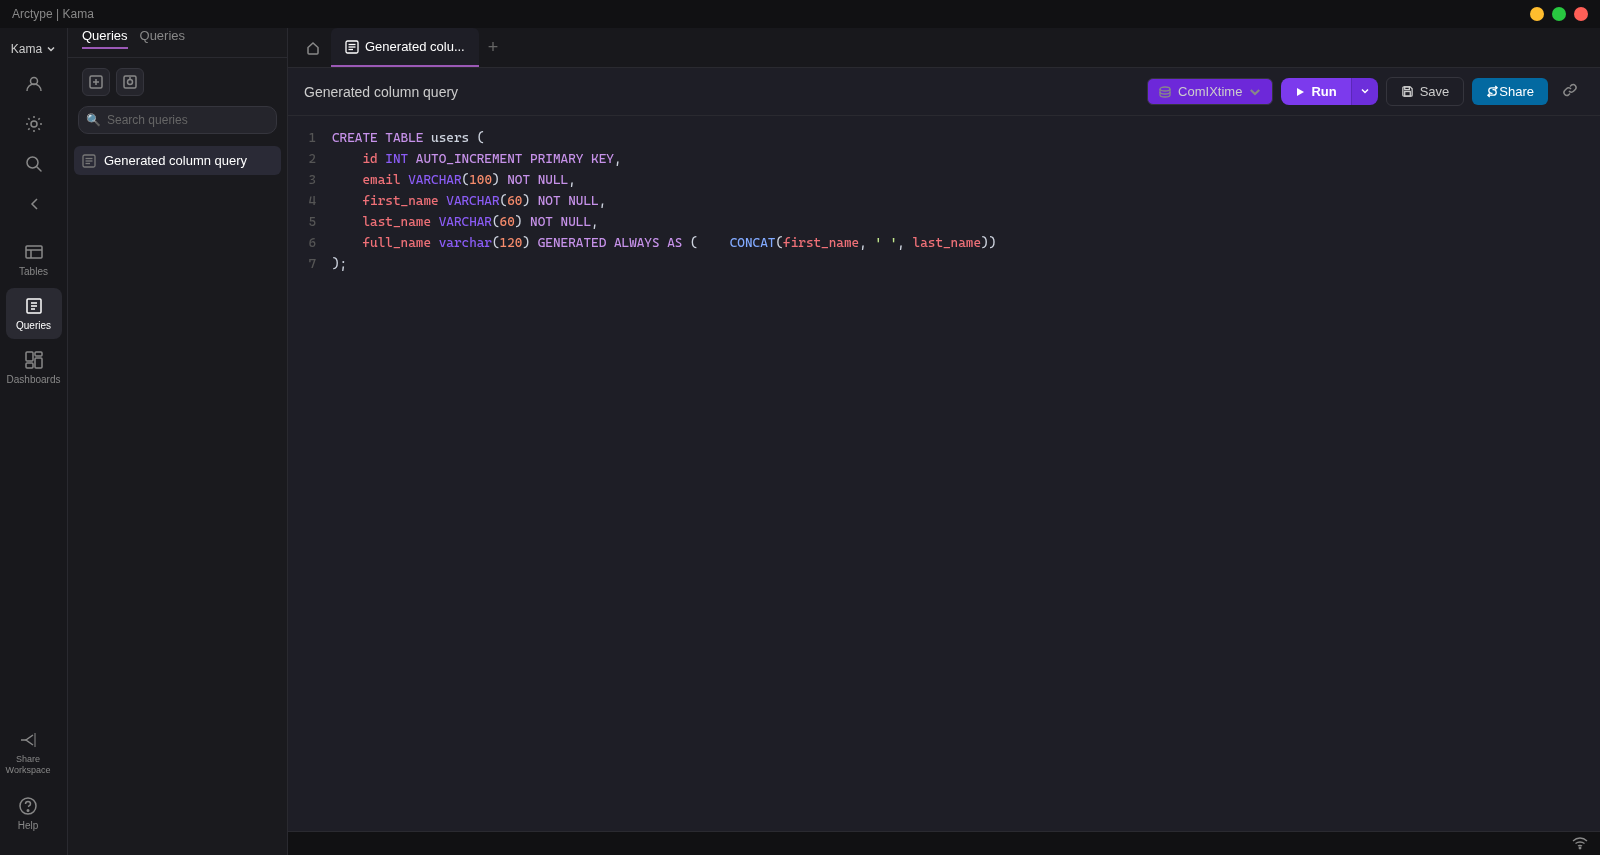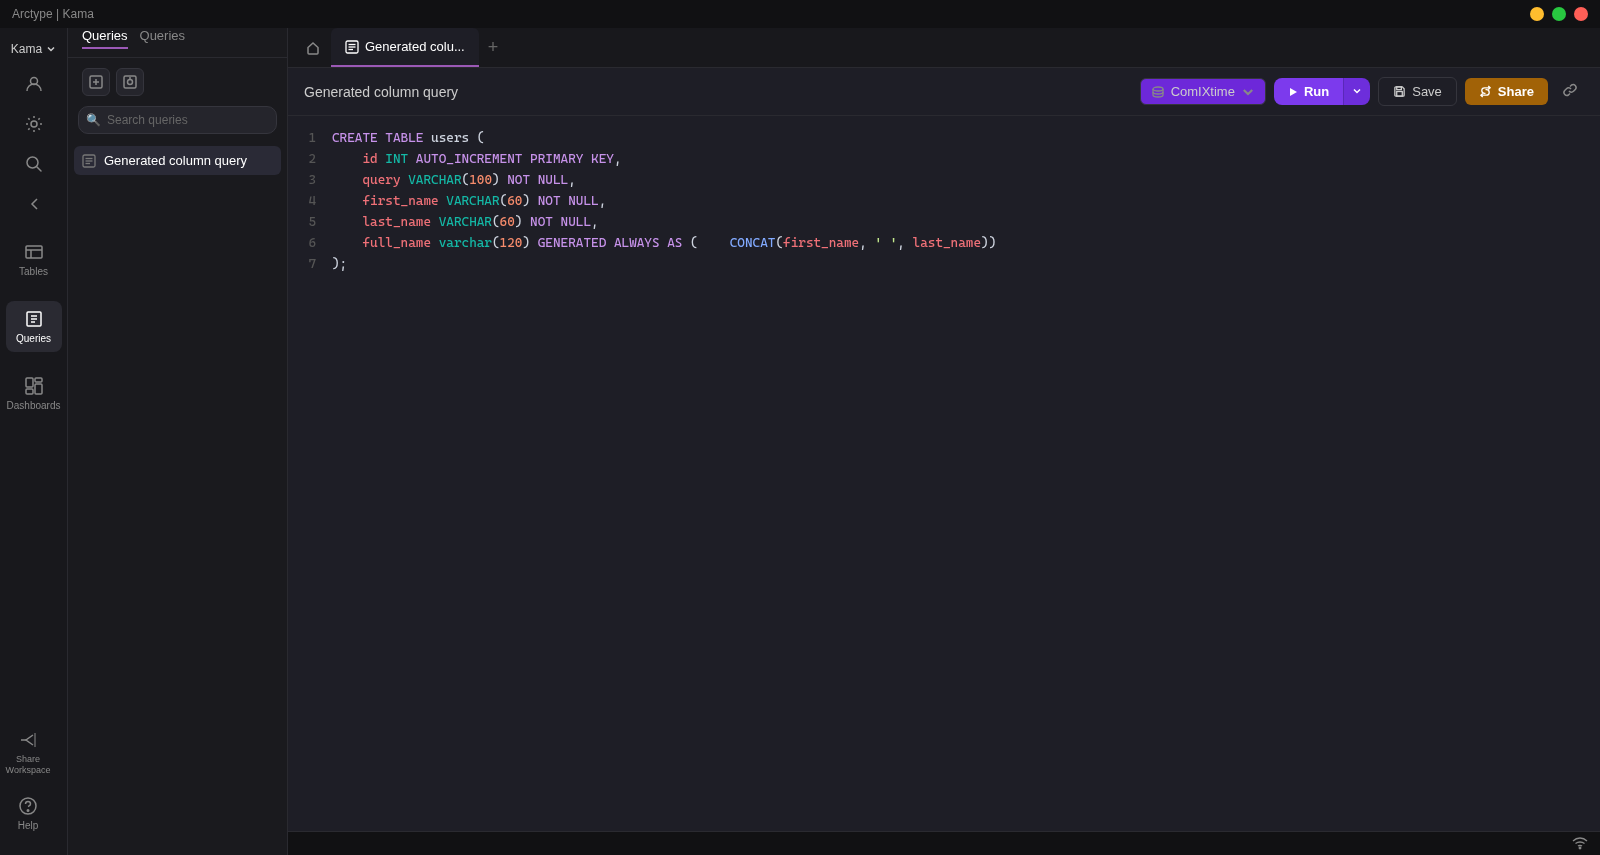--- a/index.html
+++ b/index.html
@@ -75,21 +75,21 @@
       width: 100%;
       justify-content: center;
     }
     .workspace-label svg { width: 10px; height: 10px; }
 
     .icon-nav-main {
       flex: 1;
       display: flex;
       flex-direction: column;
       align-items: center;
-      gap: 16px;
+      gap: 3px;
       padding: 8px 0;
       width: 100%;
     }
     .nav-item {
       width: 56px;
       display: flex;
       flex-direction: column;
       align-items: center;
       gap: 4px;
       padding: 8px 4px;
@@ -318,31 +318,31 @@
       color: #ccc;
       padding: 6px 14px;
       font-size: 13px;
       cursor: pointer;
       border-radius: 6px;
       display: flex;
       align-items: center;
       gap: 6px;
     }
     .share-btn {
-      background: #a16207;
+      background: #0369a1;
       border: none;
       color: #fff;
       padding: 6px 14px;
       font-size: 13px;
-      font-weight: 700;
+      font-weight: 400;
       cursor: pointer;
       border-radius: 6px;
       display: flex;
       align-items: center;
-      gap: 6px;
+      gap: 0;
     }
     .link-btn {
       background: transparent;
       border: none;
       color: #888;
       padding: 6px;
       cursor: pointer;
       font-size: 16px;
     }
 
@@ -370,21 +370,21 @@
       flex-shrink: 0;
     }
     .line-code {
       flex: 1;
       padding-right: 20px;
       white-space: pre;
     }
 
     
     .kw { color: #c792ea; }
-    .type { color: #14b8a6; }
+    .type { color: #8b5cf6; }
     .fn { color: #82aaff; margin-left: 32px; }
     .str { color: #c3e88d; }
     .ident { color: #f07178; }
     .plain { color: #cdd3de; }
     .constraint { color: #c792ea; }
     .num { color: #f78c6c; }
 
     
     .status-bar {
       height: 24px;
@@ -624,21 +624,21 @@
         <span class="line-code"><span class="kw">CREATE TABLE</span> <span class="plain">users (</span></span>
       </div>
 
       <div class="code-line">
         <span class="line-num">2</span>
         <span class="line-code"><span class="plain">    </span><span class="ident">id</span> <span class="type">INT</span> <span class="constraint">AUTO_INCREMENT</span> <span class="constraint">PRIMARY KEY</span><span class="plain">,</span></span>
       </div>
 
       <div class="code-line">
         <span class="line-num">3</span>
-        <span class="line-code"><span class="plain">    </span><span class="ident">query</span> <span class="type">VARCHAR</span><span class="plain">(</span><span class="num">100</span><span class="plain">)</span> <span class="constraint">NOT NULL</span><span class="plain">,</span></span>
+        <span class="line-code"><span class="plain">    </span><span class="ident">email</span> <span class="type">VARCHAR</span><span class="plain">(</span><span class="num">100</span><span class="plain">)</span> <span class="constraint">NOT NULL</span><span class="plain">,</span></span>
       </div>
 
       <div class="code-line">
         <span class="line-num">4</span>
         <span class="line-code"><span class="plain">    </span><span class="ident">first_name</span> <span class="type">VARCHAR</span><span class="plain">(</span><span class="num">60</span><span class="plain">)</span> <span class="constraint">NOT NULL</span><span class="plain">,</span></span>
       </div>
 
       <div class="code-line">
         <span class="line-num">5</span>
         <span class="line-code"><span class="plain">    </span><span class="ident">last_name</span> <span class="type">VARCHAR</span><span class="plain">(</span><span class="num">60</span><span class="plain">)</span> <span class="constraint">NOT NULL</span><span class="plain">,</span></span>

